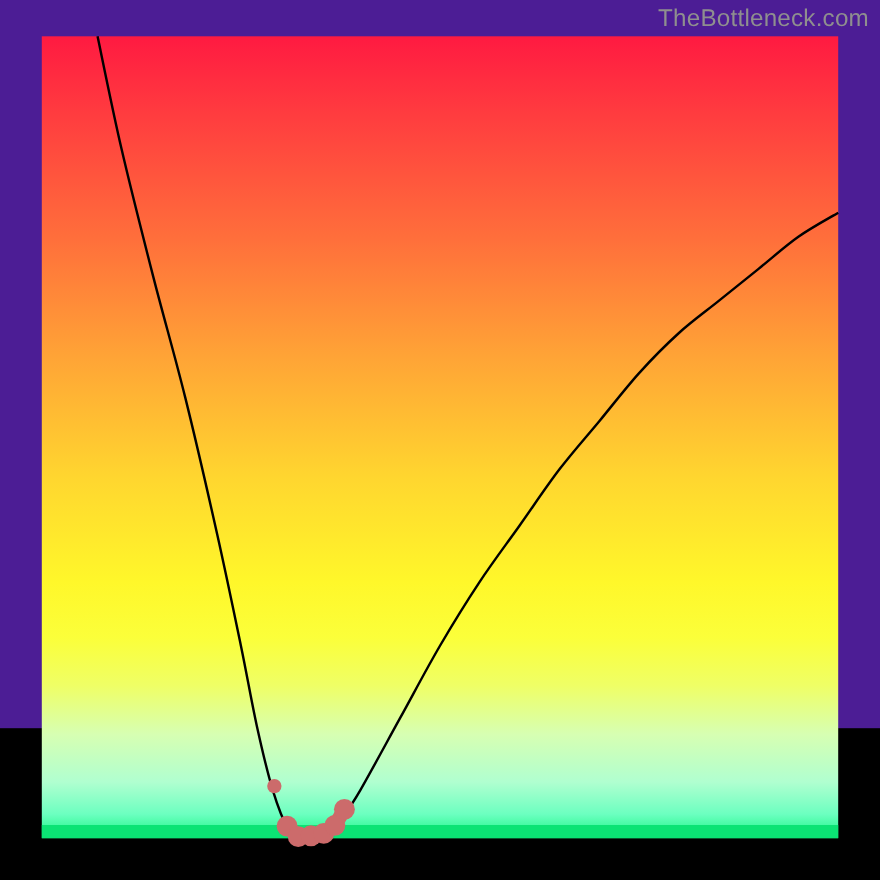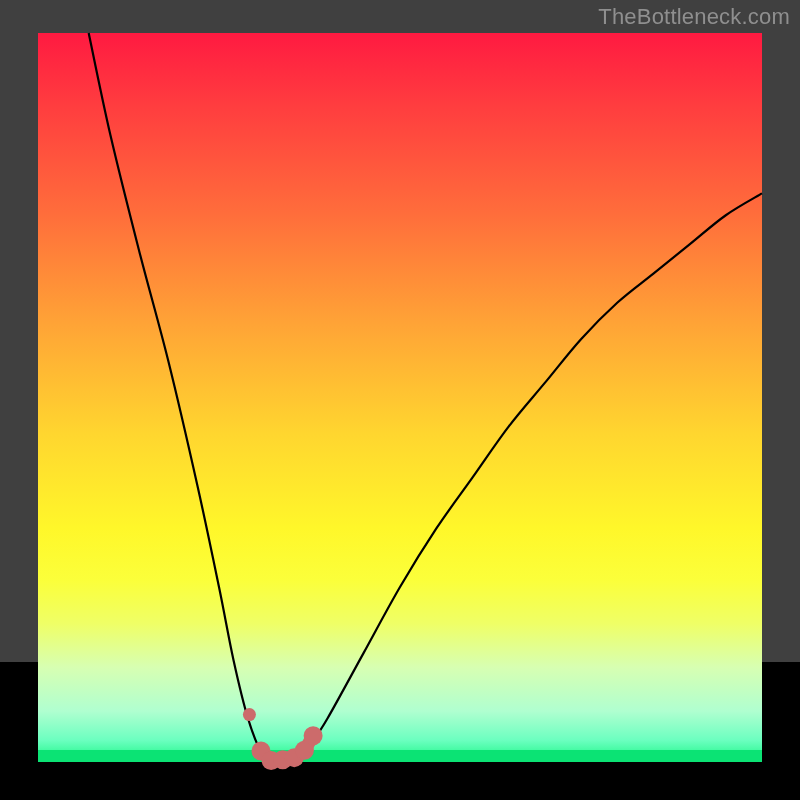--- a/index.html
+++ b/index.html
@@ -10,21 +10,21 @@
     background: #000;
     overflow: hidden;
     font-family: Arial, Helvetica, sans-serif;
   }
   .frame {
     position: absolute;
     left: 0;
     top: 0;
     width: 800px;
     height: 662px;
-    background: #404040;
+    background: #4c1d95;
   }
   .plot {
     position: absolute;
     left: 38px;
     top: 33px;
     width: 724px;
     height: 729px;
     background: linear-gradient(to bottom,
       #ff1a41 0%,
       #ff3d3f 10%,

